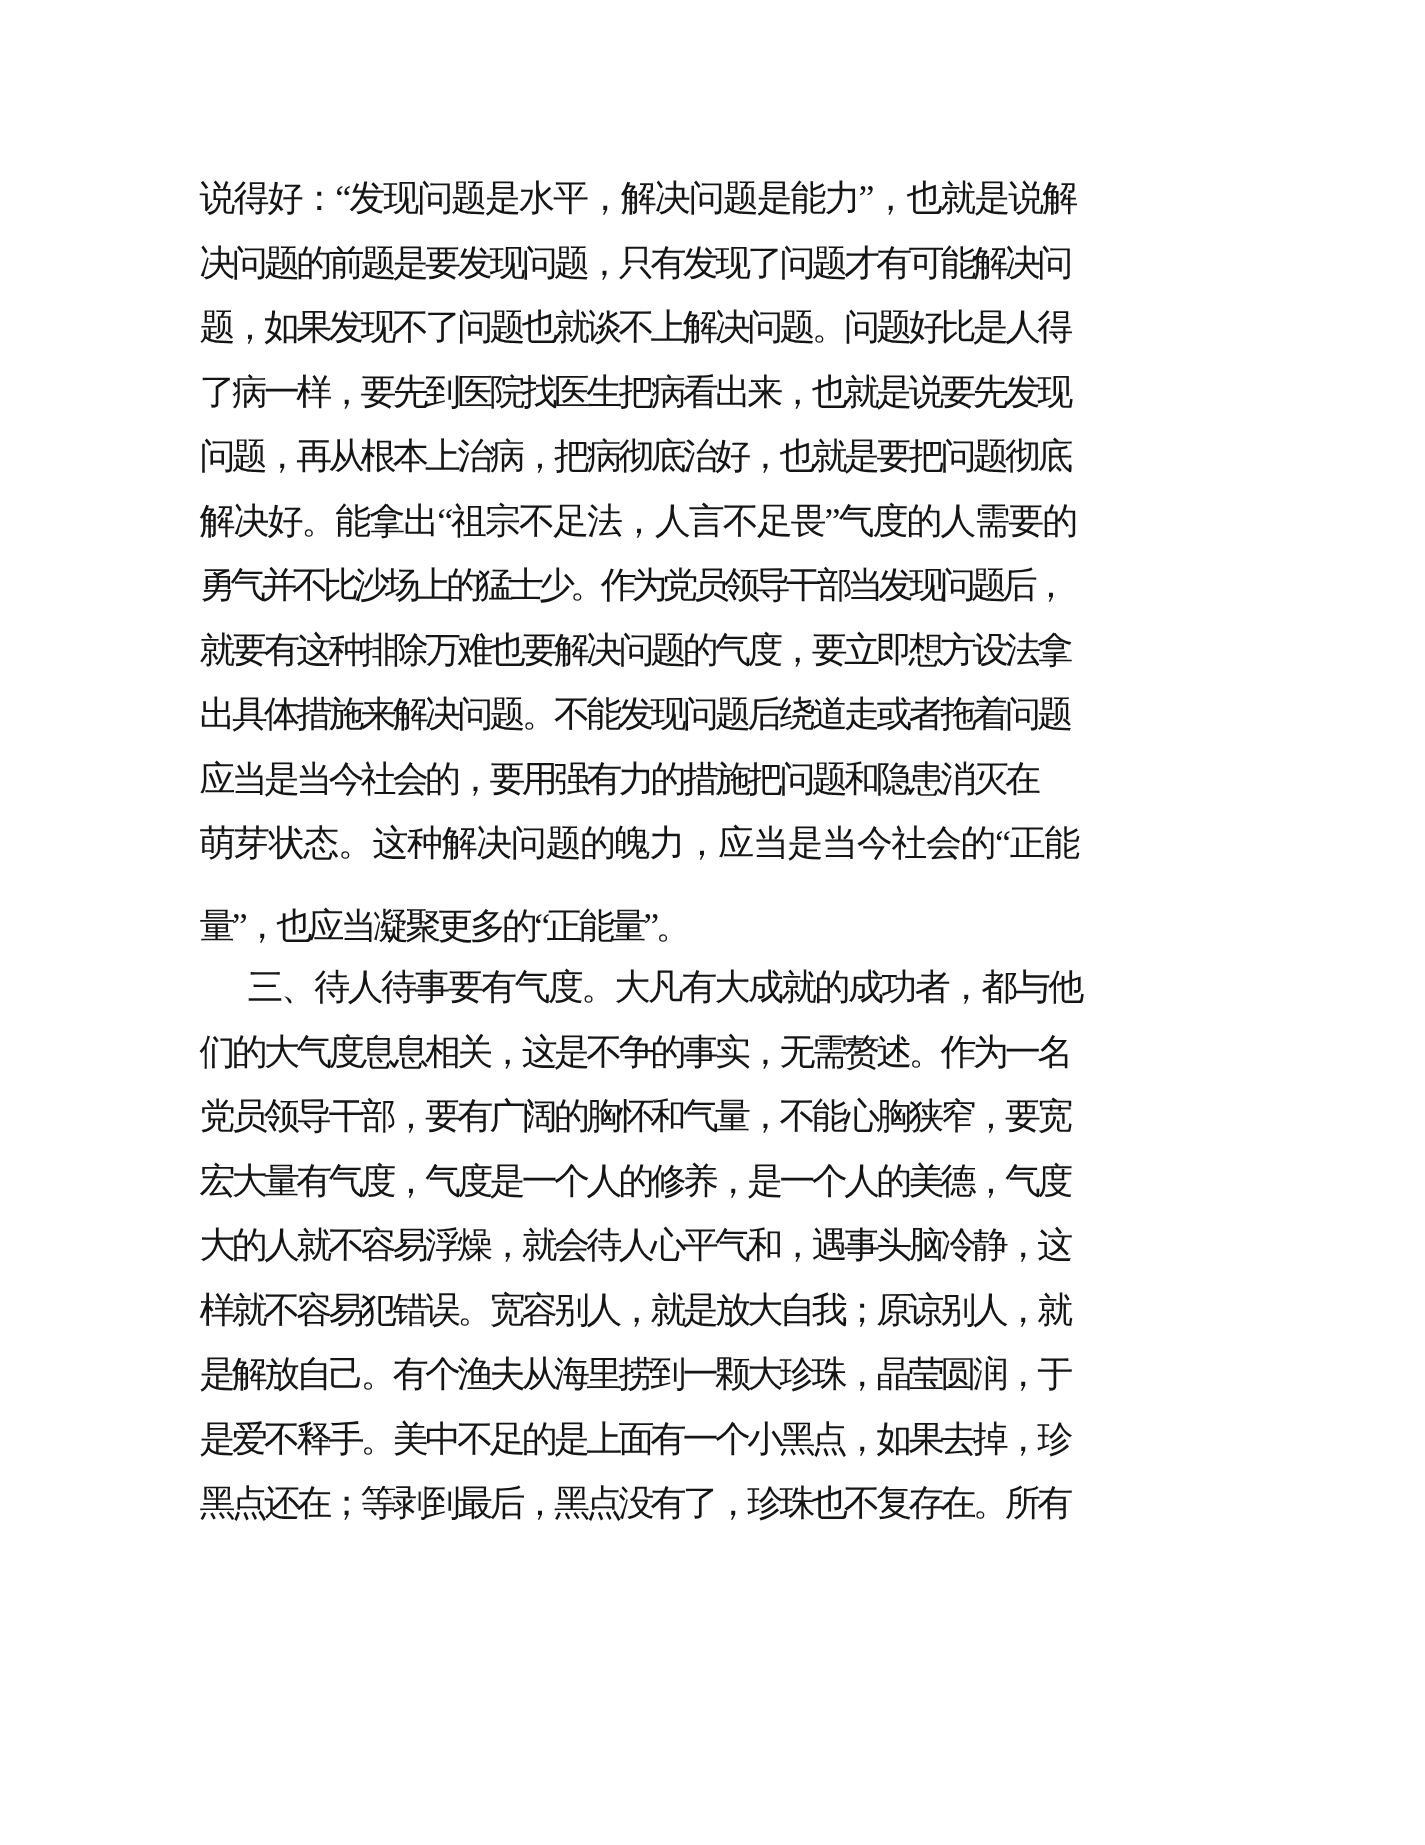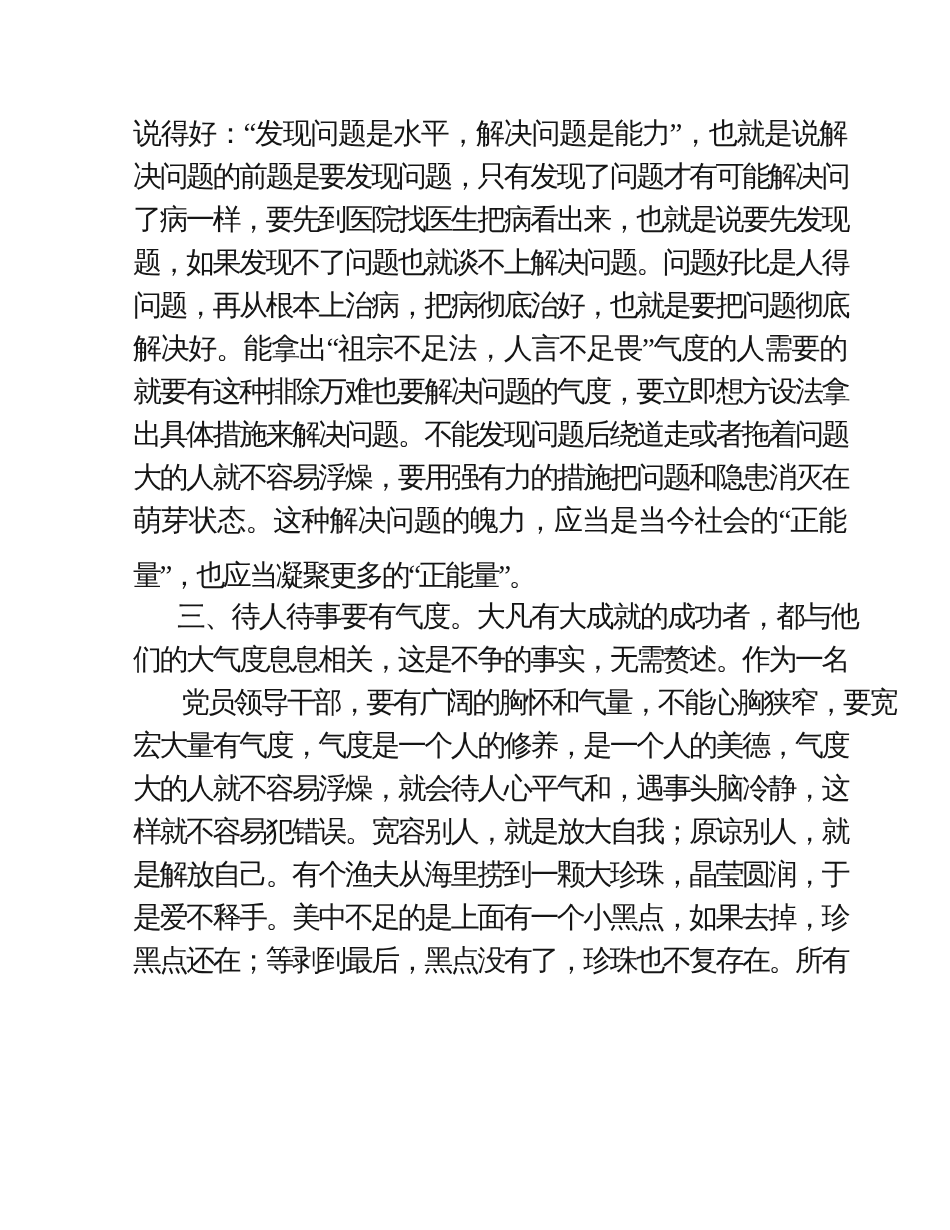--- a/index.html
+++ b/index.html
@@ -14,72 +14,73 @@
     background: #ffffff;
     overflow: hidden;
   }
   .text-block {
     position: absolute;
     left: 133px;
     top: 112px;
     width: 688px;
     color: #151515;
     font-family: "Liberation Serif", "DejaVu Serif", serif;
-    font-size: 29px;
+    font-size: 24px;
     font-weight: 400;
   }
   .paragraph {
     margin: 0;
     padding: 0;
   }
   .paragraph.spaced {
     margin-top: 10px;
   }
   .line {
     height: 43px;
     line-height: 43px;
     white-space: nowrap;
     overflow: visible;
   }
   .line > .t {
     display: inline-block;
     white-space: nowrap;
   }
   .line.indent > .t {
-    margin-left: 44px;
+    margin-left: 32px;
   }
   .line.natural > .t {
     letter-spacing: -2.5px;
     margin-top: 12px;
   }
 </style>
 </head>
 <body>
 
 <div class="page">
   <div class="text-block">
 
     <div class="paragraph">
       <div class="line fit"><span class="t" style="letter-spacing: -1.36516px;">说得好：“发现问题是水平，解决问题是能力”，也就是说解</span></div>
       <div class="line fit"><span class="t" style="letter-spacing: -2.51852px; font-family: Liberation Mono, monospace;">决问题的前题是要发现问题，只有发现了问题才有可能解决问</span></div>
+      <div class="line fit"><span class="t" style="letter-spacing: -2.51852px;">题，如果发现不了问题也就谈不上解决问题。问题好比是人得</span></div>
       <div class="line fit"><span class="t" style="letter-spacing: -2.51852px;">了病一样，要先到医院找医生把病看出来，也就是说要先发现</span></div>
-      <div class="line fit"><span class="t" style="letter-spacing: -2.51852px;">题，如果发现不了问题也就谈不上解决问题。问题好比是人得</span></div>
       <div class="line fit"><span class="t" style="letter-spacing: -2.51852px;">问题，再从根本上治病，把病彻底治好，也就是要把问题彻底</span></div>
       <div class="line fit"><span class="t" style="letter-spacing: -1.36516px;">解决好。能拿出“祖宗不足法，人言不足畏”气度的人需要的</span></div>
+      <div class="line fit"><span class="t" style="letter-spacing: -3.42857px;">勇气并不比沙场上的猛士少。作为党员领导干部当发现问题后，</span></div>
       <div class="line fit"><span class="t" style="letter-spacing: -2.51852px;">就要有这种排除万难也要解决问题的气度，要立即想方设法拿</span></div>
       <div class="line fit"><span class="t" style="letter-spacing: -2.51852px;">出具体措施来解决问题。不能发现问题后绕道走或者拖着问题</span></div>
-      <div class="line fit"><span class="t" style="letter-spacing: -2.51852px;">大的人就不容易浮燥，要用强有力的措施把问题和隐患消灭在</span></div>
+      <div class="line fit"><span class="t" style="letter-spacing: -2.51852px;">应当是当今社会的，要用强有力的措施把问题和隐患消灭在</span></div>
       <div class="line fit"><span class="t" style="letter-spacing: -0.939904px;">萌芽状态。这种解决问题的魄力，应当是当今社会的“正能</span></div>
       <div class="line natural"><span class="t">量”，也应当凝聚更多的“正能量”。</span></div>
     </div>
 
     <div class="paragraph spaced">
       <div class="line fit indent"><span class="t" style="letter-spacing: -1.76px;">三、待人待事要有气度。大凡有大成就的成功者，都与他</span></div>
       <div class="line fit"><span class="t" style="letter-spacing: -2.51852px;">们的大气度息息相关，这是不争的事实，无需赘述。作为一名</span></div>
-      <div class="line fit"><span class="t" style="letter-spacing: -2.51852px; margin-left: 48px;">党员领导干部，要有广阔的胸怀和气量，不能心胸狭窄，要宽</span></div>
+      <div class="line fit"><span class="t" style="letter-spacing: -2.51852px;">党员领导干部，要有广阔的胸怀和气量，不能心胸狭窄，要宽</span></div>
       <div class="line fit"><span class="t" style="letter-spacing: -2.51852px;">宏大量有气度，气度是一个人的修养，是一个人的美德，气度</span></div>
       <div class="line fit"><span class="t" style="letter-spacing: -2.51852px;">大的人就不容易浮燥，就会待人心平气和，遇事头脑冷静，这</span></div>
       <div class="line fit"><span class="t" style="letter-spacing: -2.51852px;">样就不容易犯错误。宽容别人，就是放大自我；原谅别人，就</span></div>
       <div class="line fit"><span class="t" style="letter-spacing: -2.51852px;">是解放自己。有个渔夫从海里捞到一颗大珍珠，晶莹圆润，于</span></div>
       <div class="line fit"><span class="t" style="letter-spacing: -2.51852px;">是爱不释手。美中不足的是上面有一个小黑点，如果去掉，珍</span></div>
       <div class="line fit"><span class="t" style="letter-spacing: -2.51852px;">黑点还在；等剥到最后，黑点没有了，珍珠也不复存在。所有</span></div>
     </div>
 
   </div>
 </div>

